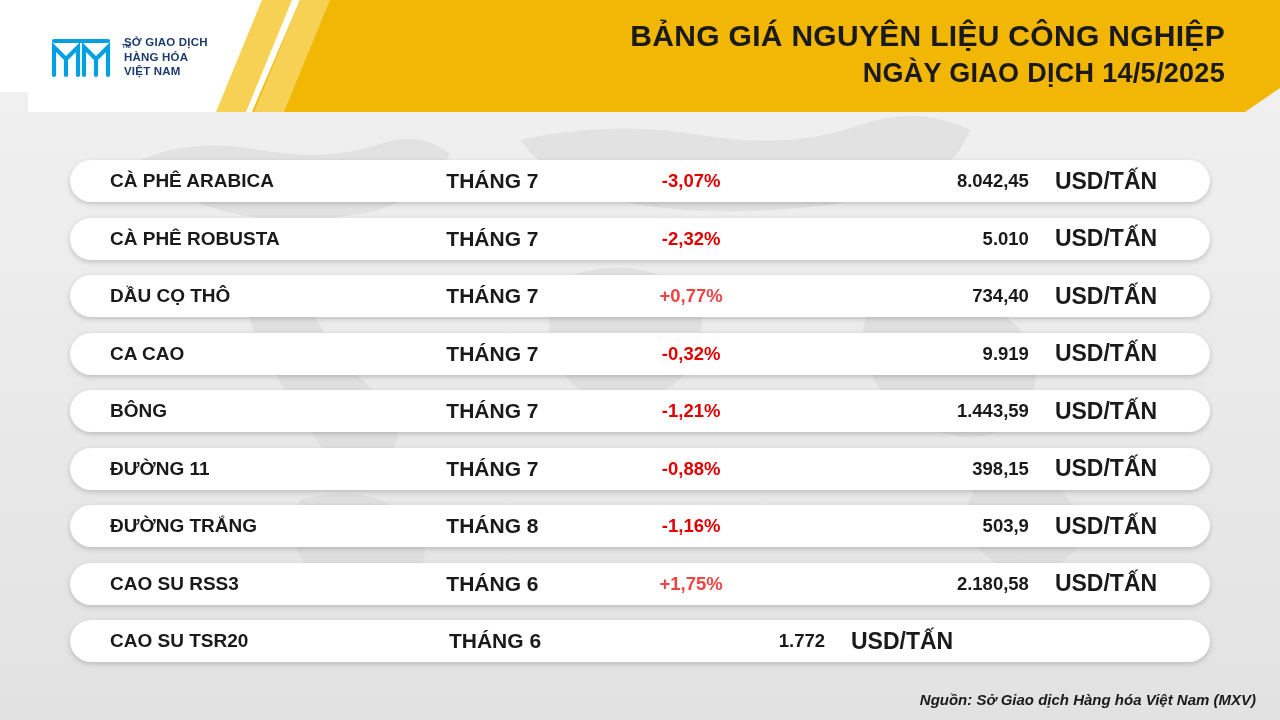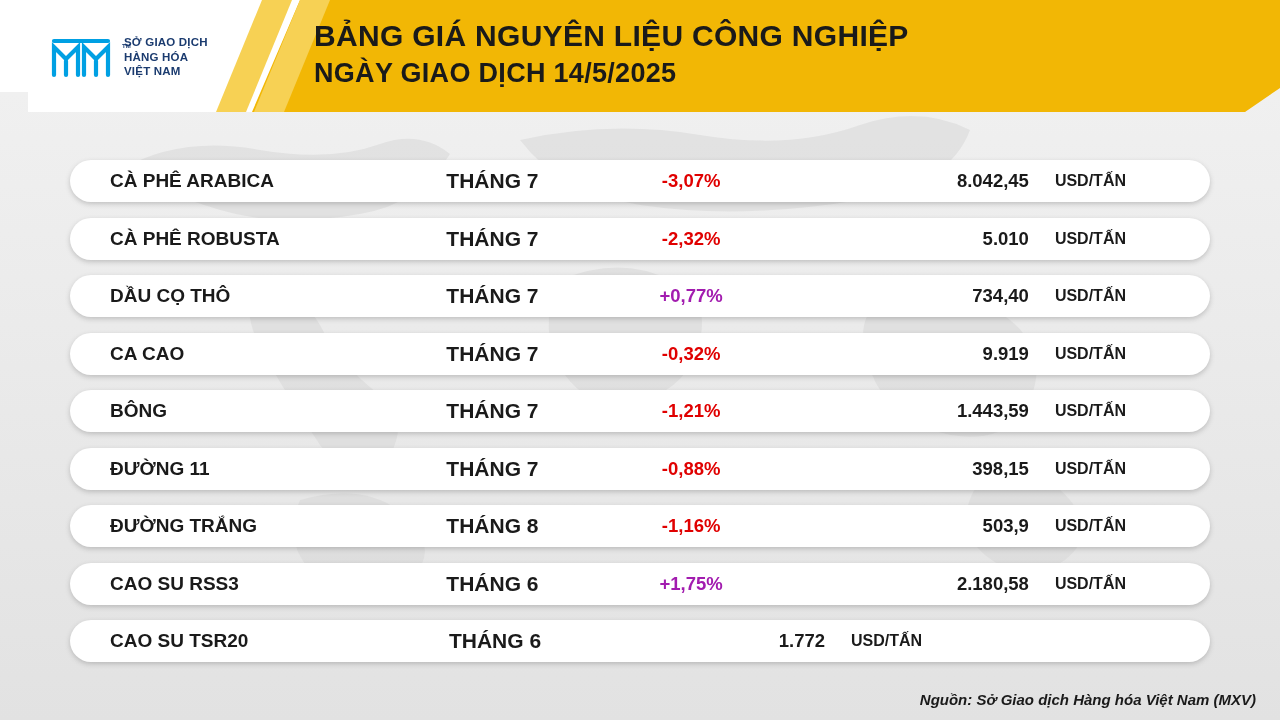--- a/index.html
+++ b/index.html
@@ -74,24 +74,24 @@
     position: absolute;
     left: 74px;
     top: 22px;
     font-size: 6px;
     color: #1b3b6f;
     font-weight: bold;
   }
 
   .title-block {
     position: absolute;
-    left: 314px;
+    left: 345px;
     top: 18px;
     width: 880px;
-    text-align: left;
+    text-align: right;
     z-index: 7;
     color: #1a1a1a;
   }
   .title-main {
     font-size: 30px;
     font-weight: bold;
     letter-spacing: .3px;
     line-height: 1.22;
     white-space: nowrap;
   }
@@ -141,35 +141,35 @@
     color: #1a1a1a;
     white-space: nowrap;
   }
   .c-change {
     width: 210px;
     text-align: center;
     font-size: 18.5px;
     font-weight: bold;
     white-space: nowrap;
   }
-  .c-change.up { color: #a21caf; }
+  .c-change.up { color: #ef4444; }
   .c-change.down { color: #e00000; }
   .c-price {
     width: 235px;
     text-align: right;
     font-size: 18.5px;
     font-weight: bold;
     color: #1a1a1a;
     white-space: nowrap;
   }
   .c-unit {
     width: 160px;
     padding-left: 26px;
     box-sizing: border-box;
-    font-size: 16px;
+    font-size: 23px;
     font-weight: bold;
     color: #1a1a1a;
     white-space: nowrap;
   }
 
   
   .source {
     position: absolute;
     right: 24px;
     bottom: 12px;

